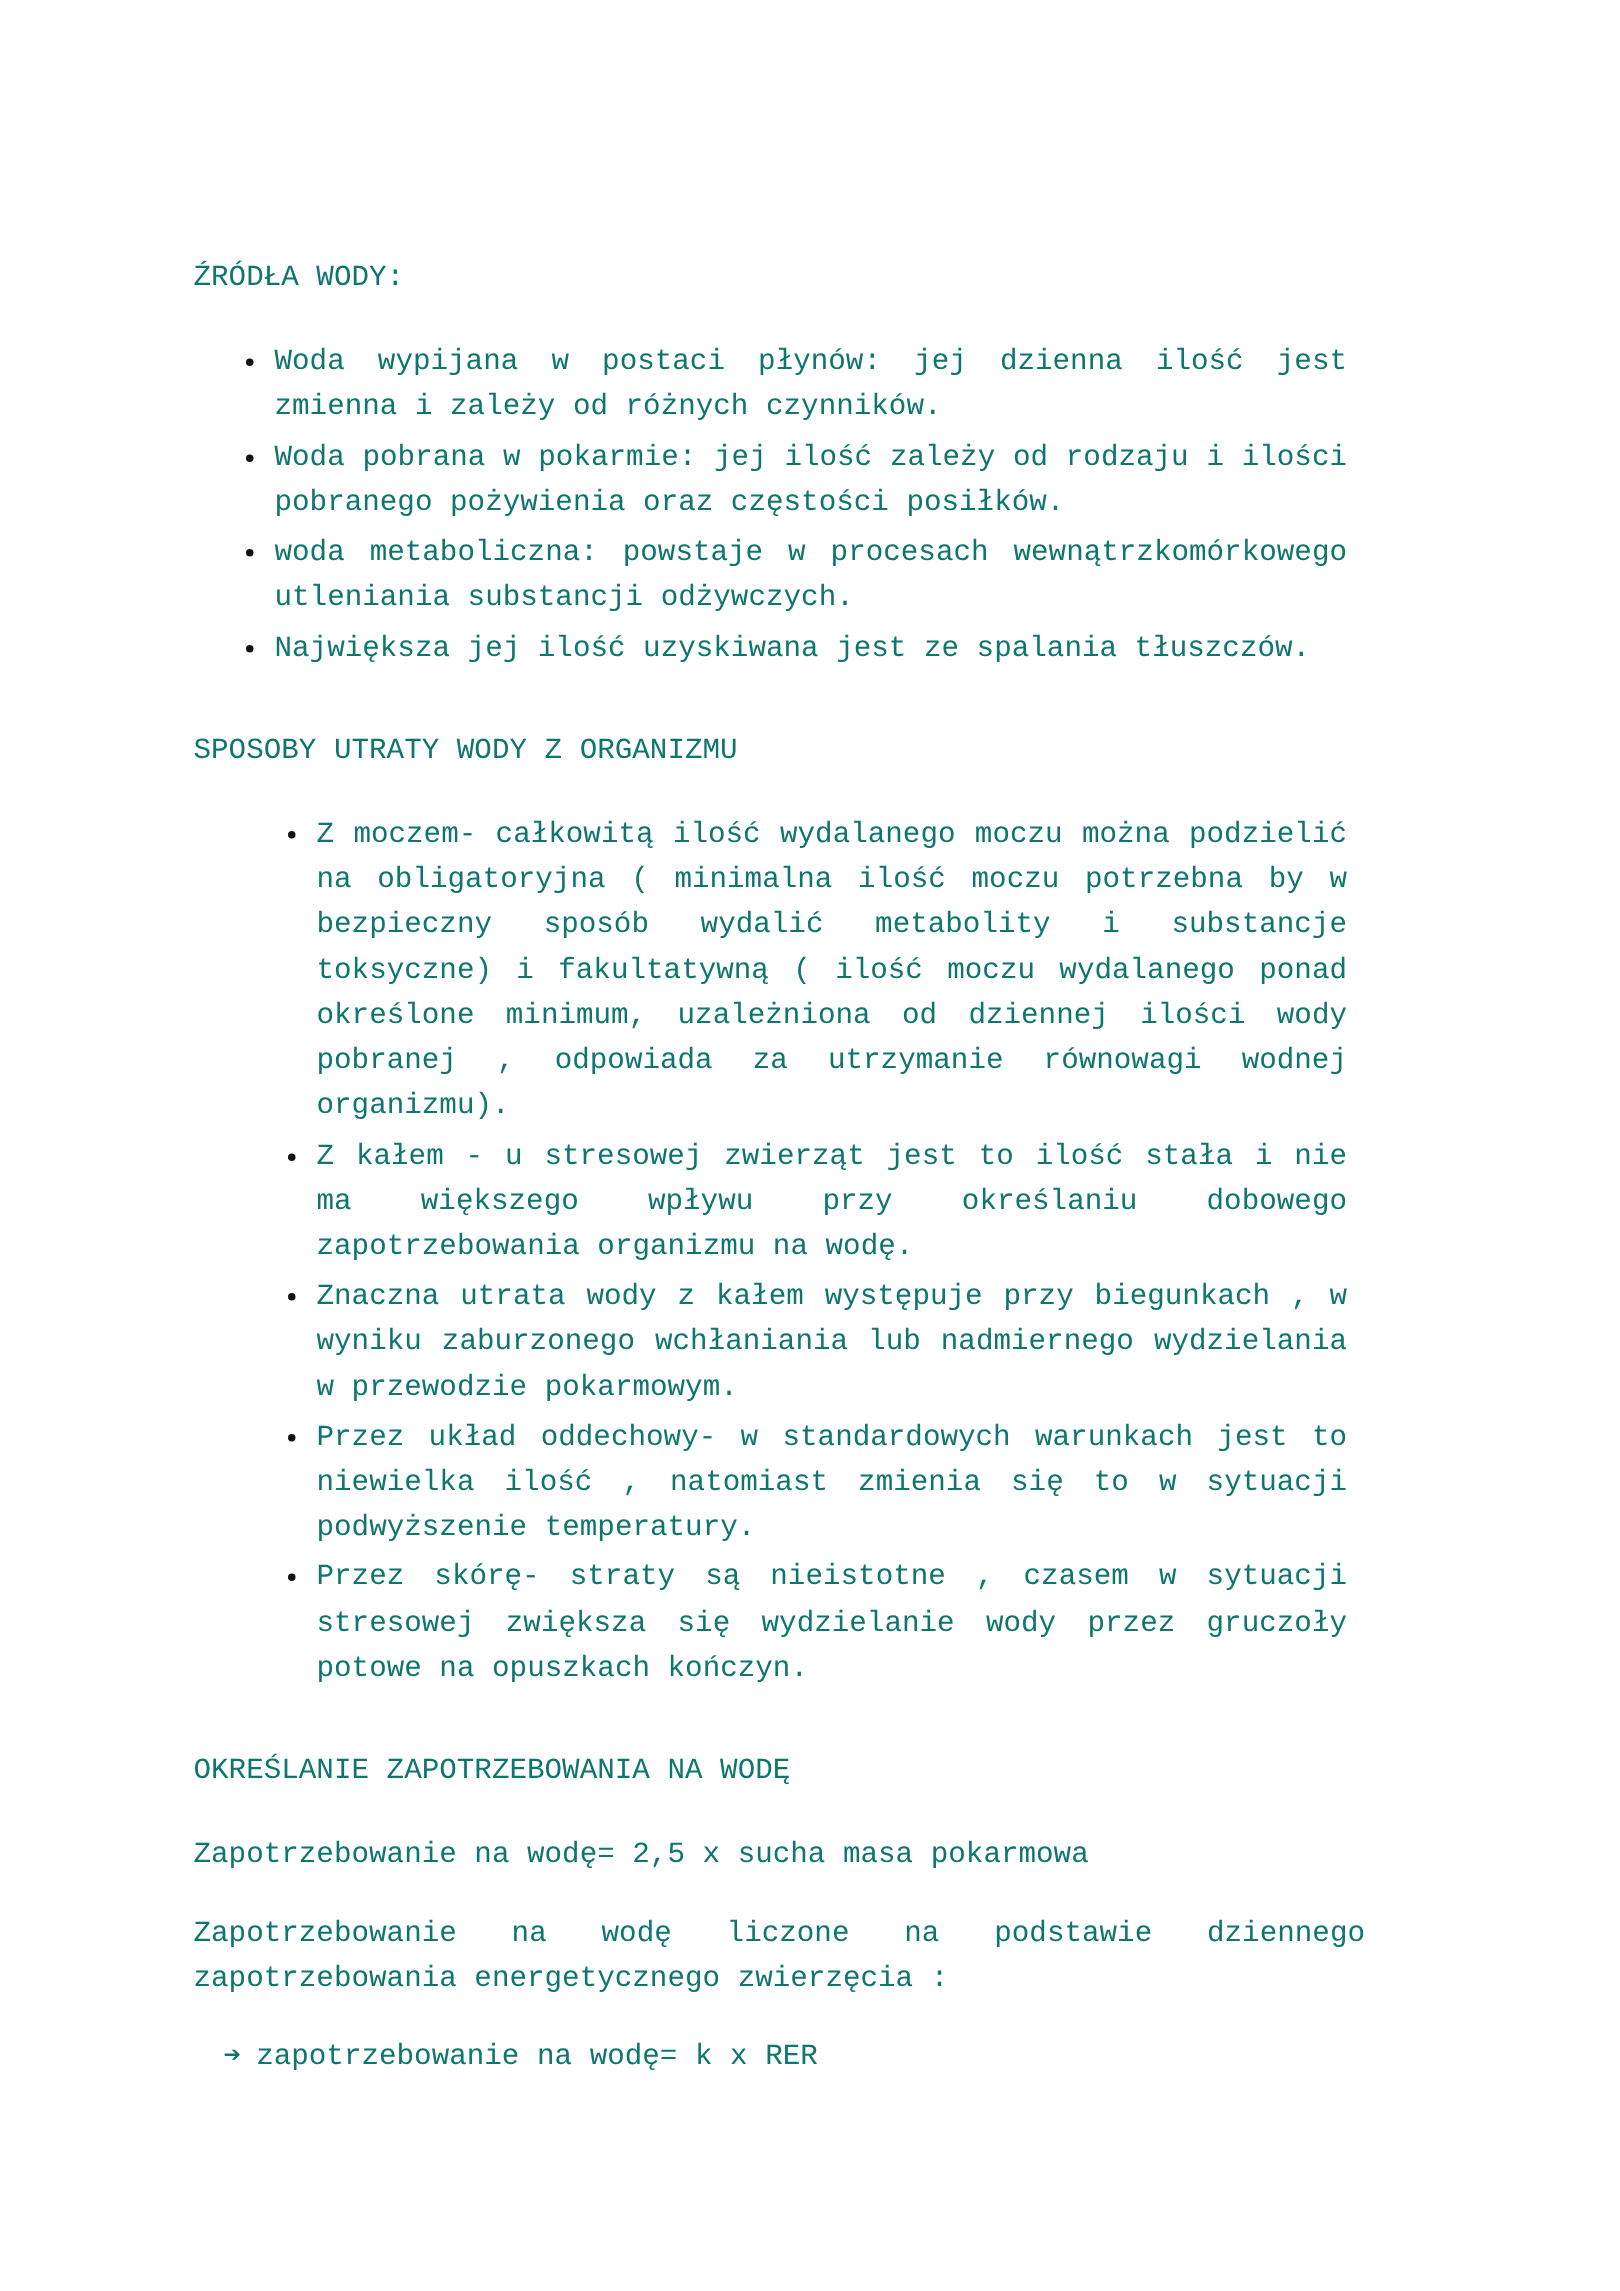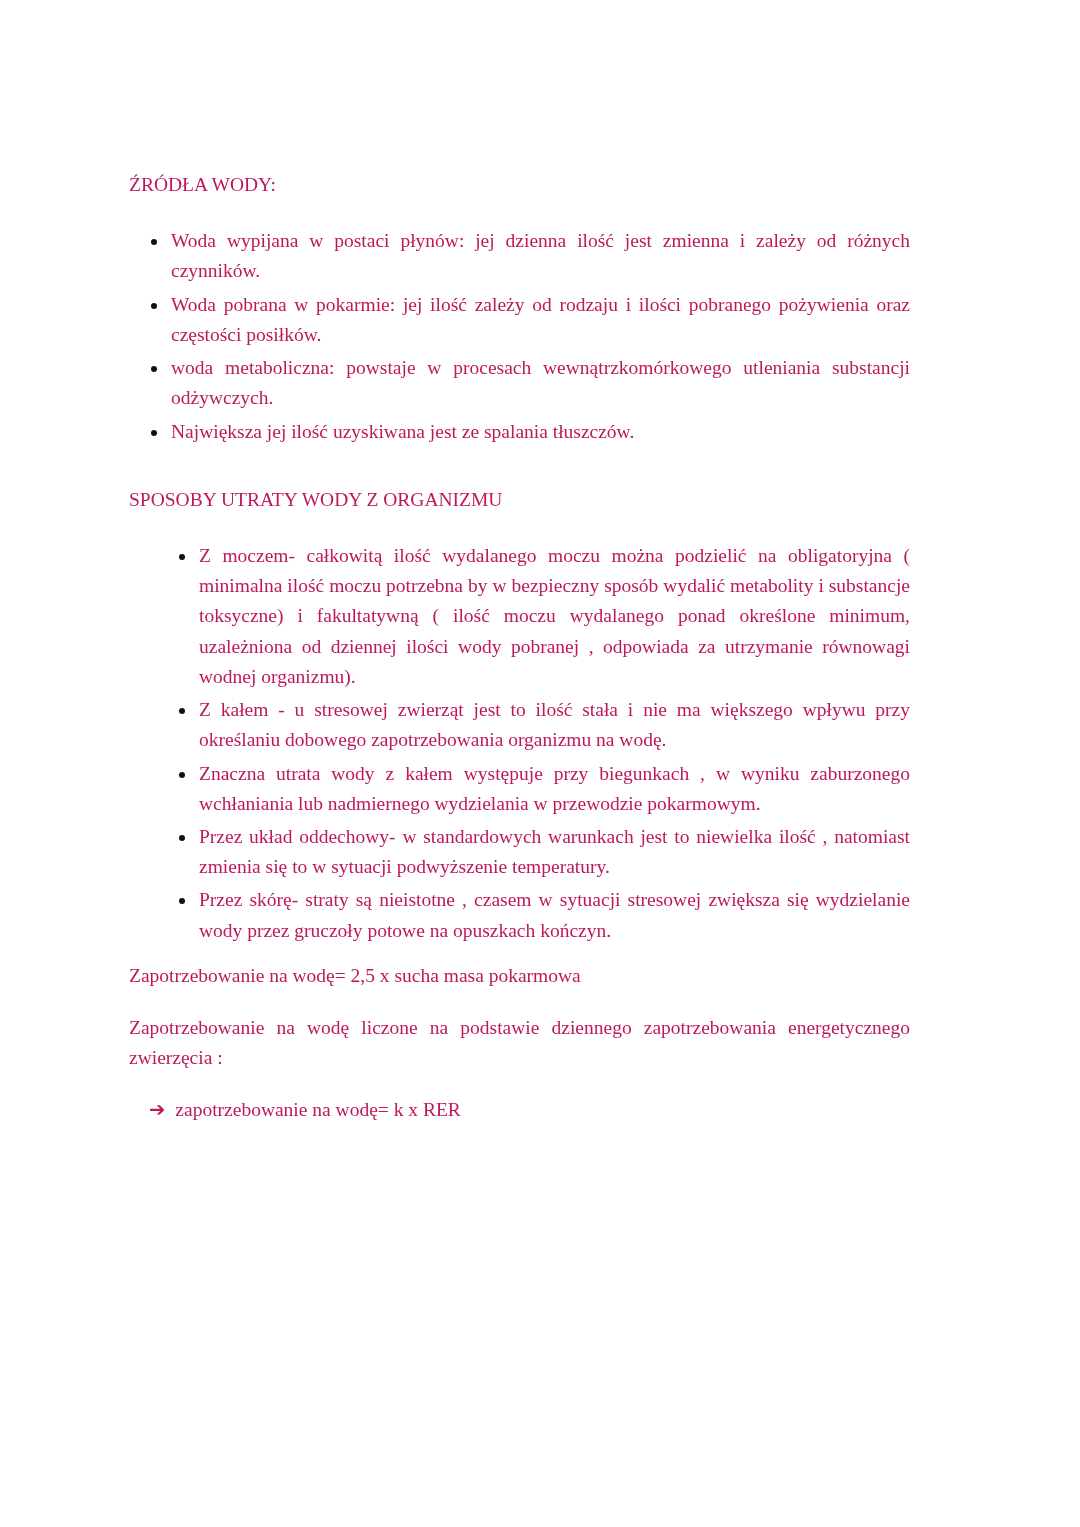--- a/index.html
+++ b/index.html
@@ -7,37 +7,37 @@
     padding: 0;
     background: #ffffff;
   }
   .page {
     position: relative;
     width: 1040px;
     height: 1527px;
     box-sizing: border-box;
     background: #ffffff;
     padding: 170px 130px 0 129px;
-    font-family: Liberation Serif, serif;
+    font-family: Liberation Mono, monospace;
     font-size: 19.5px;
     line-height: 1.55;
-    color: #be185d;
+    color: #0f766e;
     overflow: hidden;
   }
   .heading {
     margin: 0 0 26px 0;
     font-size: 19.5px;
     font-weight: 400;
     text-align: left;
   }
   .heading.gap-top-lg {
     margin-top: 38px;
   }
   ul {
-    margin: 0;
+    margin: 12px;
     list-style: disc outside;
   }
   ul.list-1 {
     padding-left: 40px;
   }
   ul.list-2 {
     padding-left: 68px;
   }
   li {
     text-align: justify;
@@ -82,20 +82,21 @@
   <h2 class="heading gap-top-lg">SPOSOBY UTRATY WODY Z ORGANIZMU</h2>
 
   <ul class="list-2">
     <li>Z moczem- całkowitą ilość  wydalanego moczu można podzielić na obligatoryjna ( minimalna ilość  moczu potrzebna by w bezpieczny sposób wydalić metabolity i  substancje toksyczne) i fakultatywną ( ilość moczu wydalanego ponad określone minimum, uzależniona od dziennej ilości wody pobranej , odpowiada za utrzymanie równowagi wodnej organizmu).</li>
     <li>Z kałem - u stresowej zwierząt  jest to ilość stała i nie ma większego wpływu przy określaniu dobowego zapotrzebowania organizmu na wodę.</li>
     <li>Znaczna utrata wody z kałem występuje przy biegunkach , w wyniku zaburzonego wchłaniania lub nadmiernego wydzielania w przewodzie pokarmowym.</li>
     <li>Przez układ oddechowy- w standardowych warunkach jest to niewielka ilość , natomiast zmienia się to w sytuacji podwyższenie temperatury.</li>
     <li>Przez skórę- straty są nieistotne , czasem w sytuacji stresowej zwiększa się wydzielanie  wody przez gruczoły potowe na opuszkach kończyn.</li>
   </ul>
 
+  <h2 class="heading gap-top-lg">OKREŚLANIE ZAPOTRZEBOWANIA NA WODĘ</h2>
 
   <p class="para para-heading-follow">Zapotrzebowanie na wodę= 2,5 x sucha masa pokarmowa</p>
 
   <p class="para">Zapotrzebowanie na wodę liczone na podstawie dziennego zapotrzebowania energetycznego zwierzęcia :</p>
 
   <p class="arrow-line">
     <span class="arrow-glyph">➔</span><span>zapotrzebowanie na wodę= k  x RER</span>
   </p>
 
 </div>

